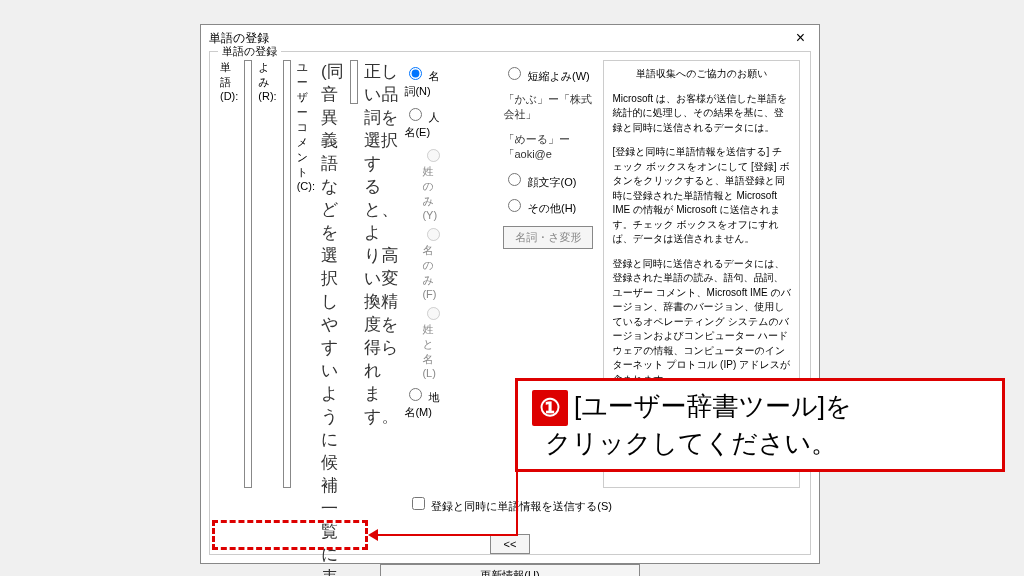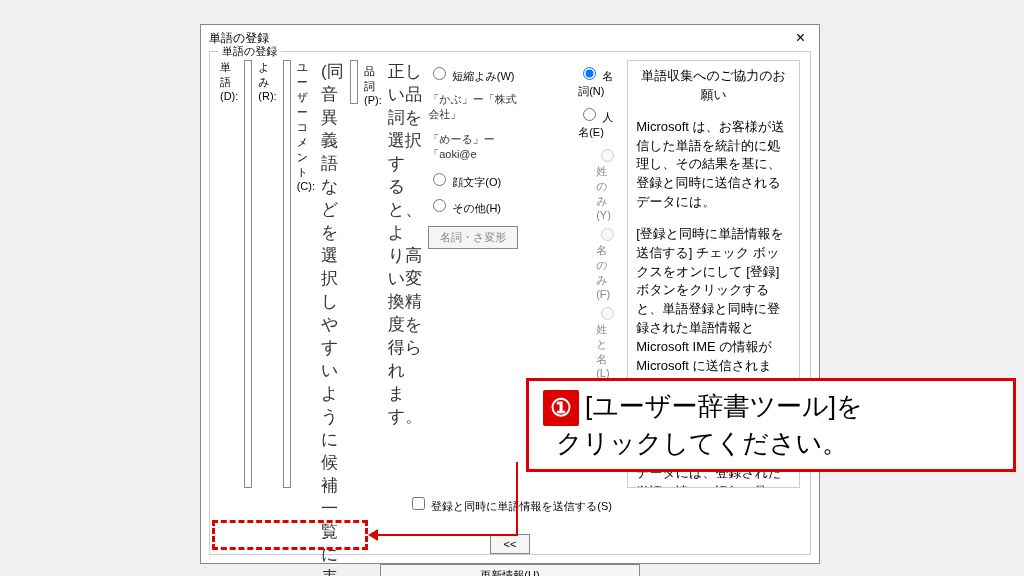--- a/index.html
+++ b/index.html
@@ -100,21 +100,21 @@
     padding: 3px 10px;
     font-size: 11px;
     font-family: inherit;
     cursor: default;
     white-space: nowrap;
   }
   .btn:disabled, .btn.disabled { color: #888; }
   .right .box {
     border: 1px solid #ccc;
     padding: 6px 8px;
-    font-size: 13px;
+    font-size: 10px;
     line-height: 1.45;
     flex: 1;
     overflow: hidden;
   }
   .right .box .title {
     text-align: center;
     margin-bottom: 6px;
   }
   .bottom-row {
     display: flex;
@@ -197,42 +197,41 @@
           <label class="fld">単語(D):</label>
           <input type="text" value="" style="">
 
           <label class="fld">よみ(R):</label>
           <input type="text" value="" style="">
 
           <label class="fld">ユーザー コメント(C):</label>
           <div class="hint">(同音異義語などを選択しやすいように候補一覧に表示します)</div>
           <textarea style=""></textarea>
 
-          <label class="fld" style="margin-top:4px;">品詞(P):</label>
           <div class="hint">正しい品詞を選択すると、より高い変換精度を得られます。</div>
 
           <div class="pos-radios">
-            <div class="pos-col">
-              <label><input type="radio" name="pos" style=""> <span>短縮よみ(W)</span></label>
-              <div class="examples">「かぶ」ー「株式会社」</div>
-              <div class="examples">「めーる」ー「aoki@e</div>
-              <label><input type="radio" name="pos" style=""> <span>顔文字(O)</span></label>
-              <label><input type="radio" name="pos" style=""> <span>その他(H)</span></label>
-              <button class="btn disabled" style="margin-top:4px;width:90px;">名詞・さ変形</button>
-            </div>
             <div class="pos-col">
               <label><input type="radio" name="pos" checked="" style=""> <span>名詞(N)</span></label>
               <label><input type="radio" name="pos" style=""> <span>人名(E)</span></label>
               <div class="sub">
                 <label><input type="radio" name="pname" disabled="" style=""> <span>姓のみ(Y)</span></label>
                 <label><input type="radio" name="pname" disabled="" style=""> <span>名のみ(F)</span></label>
                 <label><input type="radio" name="pname" disabled="" style=""> <span>姓と名(L)</span></label>
               </div>
               <label><input type="radio" name="pos" style=""> <span>地名(M)</span></label>
             </div>
+            <div class="pos-col">
+              <label><input type="radio" name="pos" style=""> <span>短縮よみ(W)</span></label>
+              <div class="examples">「かぶ」ー「株式会社」</div>
+              <div class="examples">「めーる」ー「aoki@e</div>
+              <label><input type="radio" name="pos" style=""> <span>顔文字(O)</span></label>
+              <label><input type="radio" name="pos" style=""> <span>その他(H)</span></label>
+              <button class="btn disabled" style="margin-top:4px;width:90px;">名詞・さ変形</button>
+            </div>
           </div>
         </div>
 
         <div class="right">
           <div class="box">
             <div class="title">単語収集へのご協力のお願い</div>
             <p>Microsoft は、お客様が送信した単語を統計的に処理し、その結果を基に、登録と同時に送信されるデータには。</p>
             <p>[登録と同時に単語情報を送信する] チェック ボックスをオンにして [登録] ボタンをクリックすると、単語登録と同時に登録された単語情報と Microsoft IME の情報が Microsoft に送信されます。チェック ボックスをオフにすれば、データは送信されません。</p>
             <p>登録と同時に送信されるデータには、登録された単語の読み、語句、品詞、ユーザー コメント、Microsoft IME のバージョン、辞書のバージョン、使用しているオペレーティング システムのバージョンおよびコンピューター ハードウェアの情報、コンピューターのインターネット プロトコル (IP) アドレスが含まれます。</p>
           </div>
@@ -249,19 +248,19 @@
       <div class="dialog-buttons">
         <button class="btn" style="width:140px;">ユーザー辞書ツール(T)</button>
         <span class="push"></span>
         <button class="btn disabled" style="width:80px;">登録(A)</button>
         <button class="btn" style="width:80px;">閉じる</button>
       </div>
     </div>
   </div>
 </div>
 
-<div class="anno-box" style="left:526px; top:378px; width:490px;">
+<div class="anno-box" style="left:515px; top:378px; width:490px;">
   <span class="anno-num">①</span><span>[ユーザー辞書ツール]を</span><br>
   <span style="margin-left:13px;">クリックしてください。</span>
 </div>
 <div class="anno-arrow" style="left:370px; top:534px; width:148px;"></div>
 <div style="position:absolute; left:516px; top:462px; width:2px; height:74px; background:#d00; z-index:99;"></div>
 <div class="dashed-highlight" style="left:212px; top:520px; width:156px; height:30px;"></div>
 
 </body></html>

